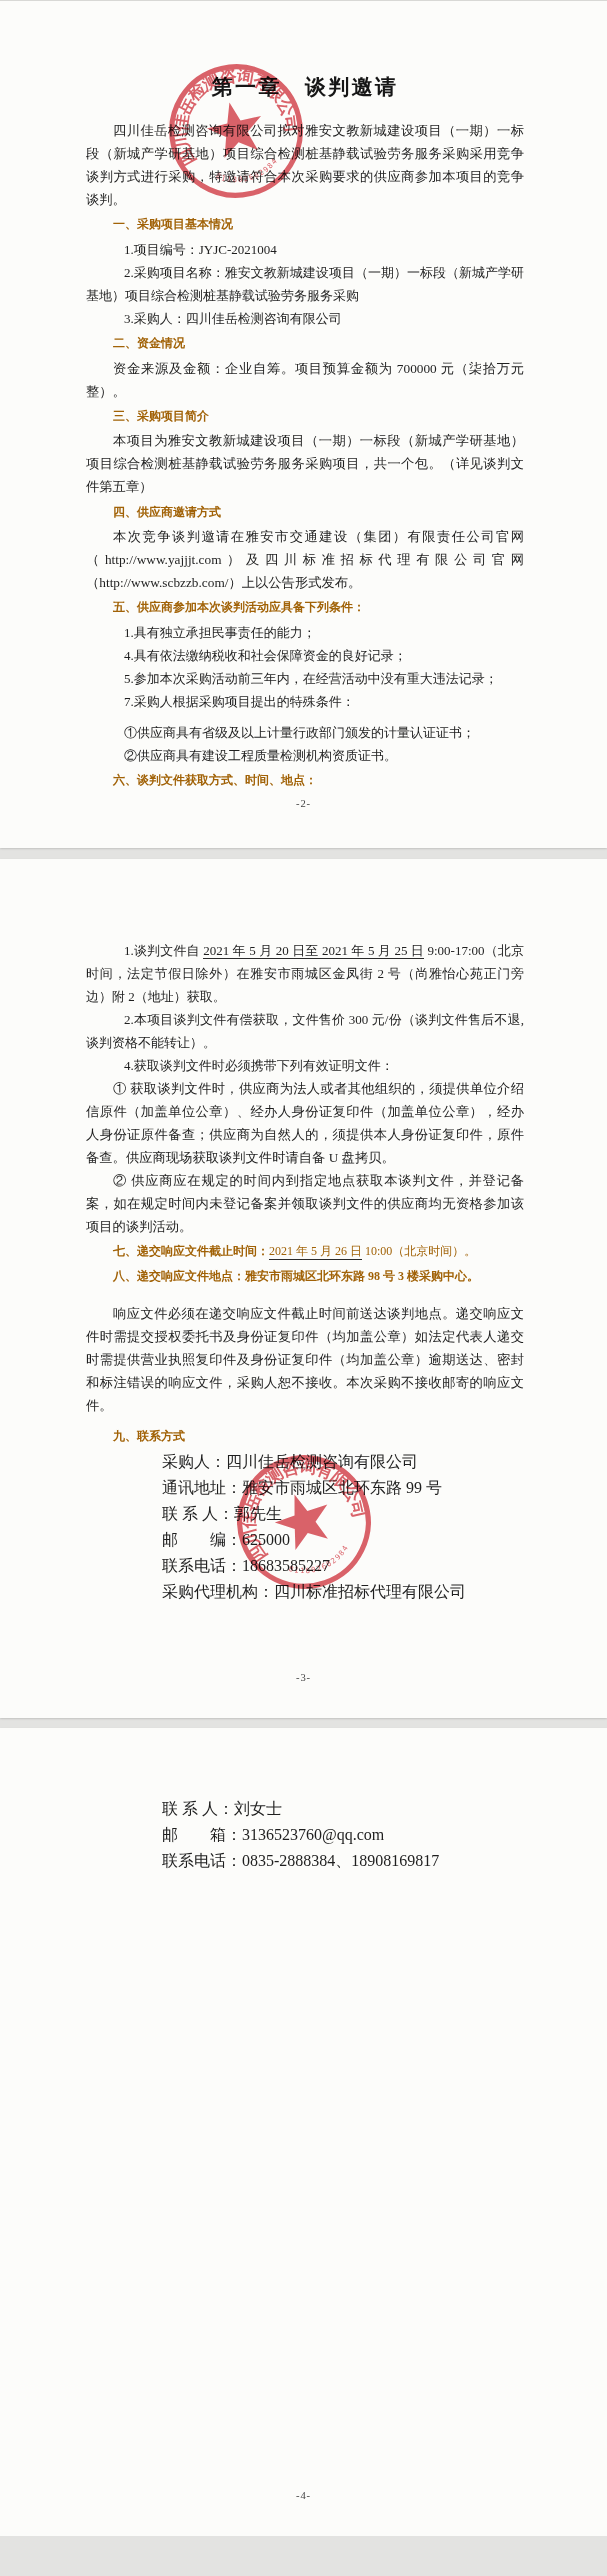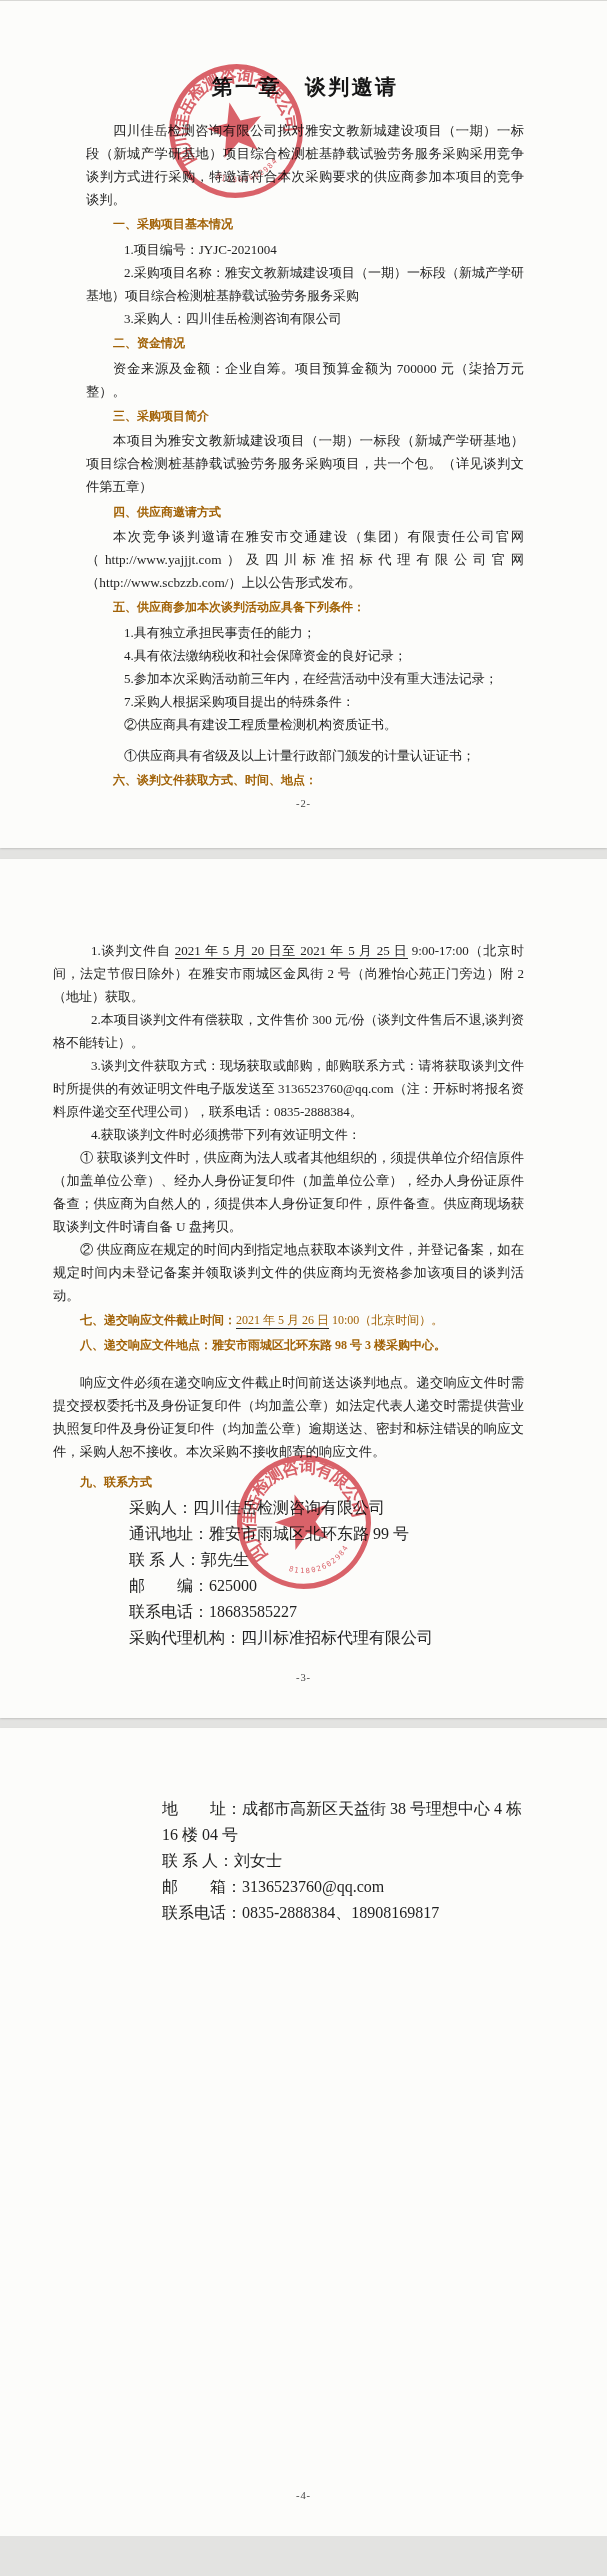--- a/index.html
+++ b/index.html
@@ -12,21 +12,21 @@
   .scan{width:607px;}
   .page{
     position:relative;
     width:607px;
     background:#fcfcfa;
     box-shadow:0 0.8px 2.3px rgba(0,0,0,.22);
     overflow:hidden;
     box-sizing:border-box;
   }
   .page-1{height:848px;padding:72px 83px 0 86px;border-top:1.5px solid #d8d8d5;}
-  .page-2{height:859px;padding:80px 83px 0 53px;margin-top:10.6px;}
+  .page-2{height:859px;padding:80px 83px 0 86px;margin-top:10.6px;}
   .page-3{height:808px;padding:68px 83px 0 86px;margin-top:10.6px;}
   .doc-title{
     margin:0 0 18px 0;
     text-align:center;
     font-size:21px;
     font-weight:bold;
     letter-spacing:2.3px;
     color:#161616;
   }
   p{margin:0;}
@@ -105,22 +105,22 @@
     <p class="p-body">本项目为雅安文教新城建设项目（一期）一标段（新城产学研基地）项目综合检测桩基静载试验劳务服务采购项目，共一个包。（详见谈判文件第五章）</p>
 
     <p class="p-heading">四、供应商邀请方式</p>
     <p class="p-body">本次竞争谈判邀请在雅安市交通建设（集团）有限责任公司官网（http://www.yajjjt.com）及四川标准招标代理有限公司官网（http://www.scbzzb.com/）上以公告形式发布。</p>
 
     <p class="p-heading">五、供应商参加本次谈判活动应具备下列条件：</p>
     <p class="p-item">1.具有独立承担民事责任的能力；</p>
     <p class="p-item">4.具有依法缴纳税收和社会保障资金的良好记录；</p>
     <p class="p-item">5.参加本次采购活动前三年内，在经营活动中没有重大违法记录；</p>
     <p class="p-item">7.采购人根据采购项目提出的特殊条件：</p>
+    <p class="p-item sp-top">①供应商具有省级及以上计量行政部门颁发的计量认证证书；</p>
     <p class="p-item">②供应商具有建设工程质量检测机构资质证书。</p>
-    <p class="p-item sp-top">①供应商具有省级及以上计量行政部门颁发的计量认证证书；</p>
 
     <p class="p-heading">六、谈判文件获取方式、时间、地点：</p>
 
     <div class="stamp stamp-1">
       <svg viewBox="-100 -100 200 200" xmlns="http://www.w3.org/2000/svg">
         <defs>
           <path id="arc-top-1" d="M -61.6 28.7 A 68 68 0 1 1 61.6 28.7" fill="none"></path>
           <path id="arc-bottom-1" d="M -45 53.6 A 70 70 0 0 0 45 53.6" fill="none"></path>
         </defs>
         <circle cx="0" cy="0" r="88" fill="none" stroke="var(--stamp-color,#d5404a)" stroke-width="7"></circle>
@@ -134,21 +134,20 @@
       </svg>
     </div>
 
     <div class="page-num">-2-</div>
   </div>
 
   <div class="page page-2">
     <p class="p-item"><span>1.谈判文件自 </span><span class="u">2021 年 5 月 20 日至 2021 年 5 月 25 日</span><span> 9:00-17:00（北京时间，法定节假日除外）在雅安市雨城区金凤街 2 号（尚雅怡心苑正门旁边）附 2（地址）获取。</span></p>
 
     <p class="p-item">2.本项目谈判文件有偿获取，文件售价 300 元/份（谈判文件售后不退,谈判资格不能转让）。</p>
-    <p class="p-item">3.谈判文件获取方式：现场获取或邮购，邮购联系方式：请将获取谈判文件时所提供的有效证明文件电子版发送至 3136523760@qq.com（注：开标时将报名资料原件递交至代理公司），联系电话：0835-2888384。</p>
     <p class="p-item">4.获取谈判文件时必须携带下列有效证明文件：</p>
     <p class="p-body">① 获取谈判文件时，供应商为法人或者其他组织的，须提供单位介绍信原件（加盖单位公章）、经办人身份证复印件（加盖单位公章），经办人身份证原件备查；供应商为自然人的，须提供本人身份证复印件，原件备查。供应商现场获取谈判文件时请自备 U 盘拷贝。</p>
     <p class="p-body">② 供应商应在规定的时间内到指定地点获取本谈判文件，并登记备案，如在规定时间内未登记备案并领取谈判文件的供应商均无资格参加该项目的谈判活动。</p>
 
     <p class="p-heading"><span>七、递交响应文件截止时间：</span><span class="u" style="font-weight:normal">2021 年 5 月 26 日</span><span style="font-weight:normal"> 10:00（北京时间）。</span></p>
 
     <p class="p-heading">八、递交响应文件地点：雅安市雨城区北环东路 98 号 3 楼采购中心。</p>
 
     <p class="p-body" style="margin-top:14px">响应文件必须在递交响应文件截止时间前送达谈判地点。递交响应文件时需提交授权委托书及身份证复印件（均加盖公章）如法定代表人递交时需提供营业执照复印件及身份证复印件（均加盖公章）逾期送达、密封和标注错误的响应文件，采购人恕不接收。本次采购不接收邮寄的响应文件。</p>
 
@@ -174,21 +173,20 @@
         <text font-size="10" fill="var(--stamp-color,#d5404a)" font-family="DejaVu Sans Mono, monospace" letter-spacing="2">
           <textPath href="#arc-bottom-2" startOffset="4">811802602984</textPath>
         </text>
       </svg>
     </div>
 
     <div class="page-num">-3-</div>
   </div>
 
   <div class="page page-3">
-    <p class="contact-line">地　　址：成都市高新区天益街 38 号理想中心 4 栋 16 楼 04 号</p>
     <p class="contact-line">联 系 人：刘女士</p>
     <p class="contact-line">邮　　箱：3136523760@qq.com</p>
     <p class="contact-line">联系电话：0835-2888384、18908169817</p>
 
     <div class="page-num">-4-</div>
   </div>
 
 </div>
 
 

